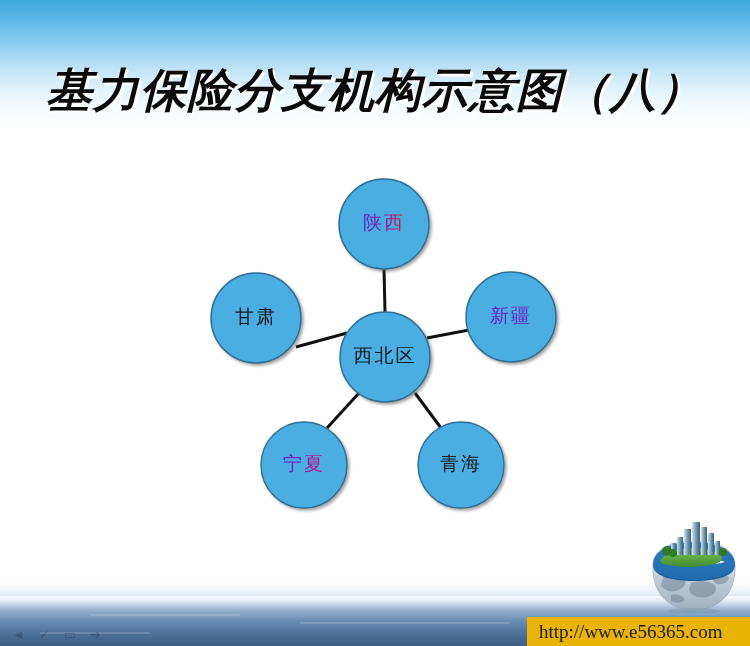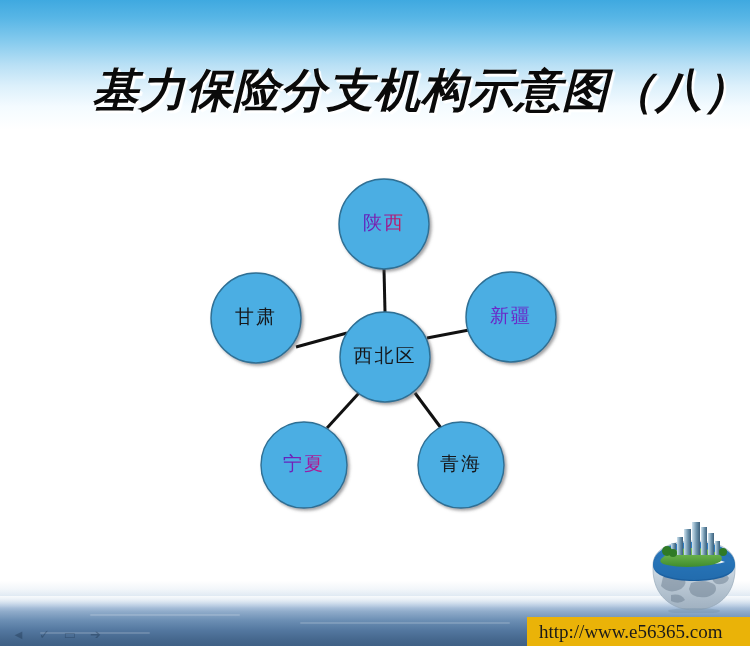--- a/index.html
+++ b/index.html
@@ -95,21 +95,21 @@
     line-height: 16px;
     color: #0e2238;
   }
 
   
   .title {
     position: absolute;
     left: 0;
     top: 62px;
     width: 750px;
-    text-align: right;
+    text-align: center;
     font-family: "Liberation Serif", "DejaVu Serif", serif;
     font-weight: bold;
     font-style: italic;
     font-size: 46px;
     line-height: 58px;
     letter-spacing: 1px;
     color: #0a0a0a;
     text-shadow:
        1.5px 1.5px 0 #ffffff,
        2.5px 2.5px 1px rgba(255,255,255,0.9),

